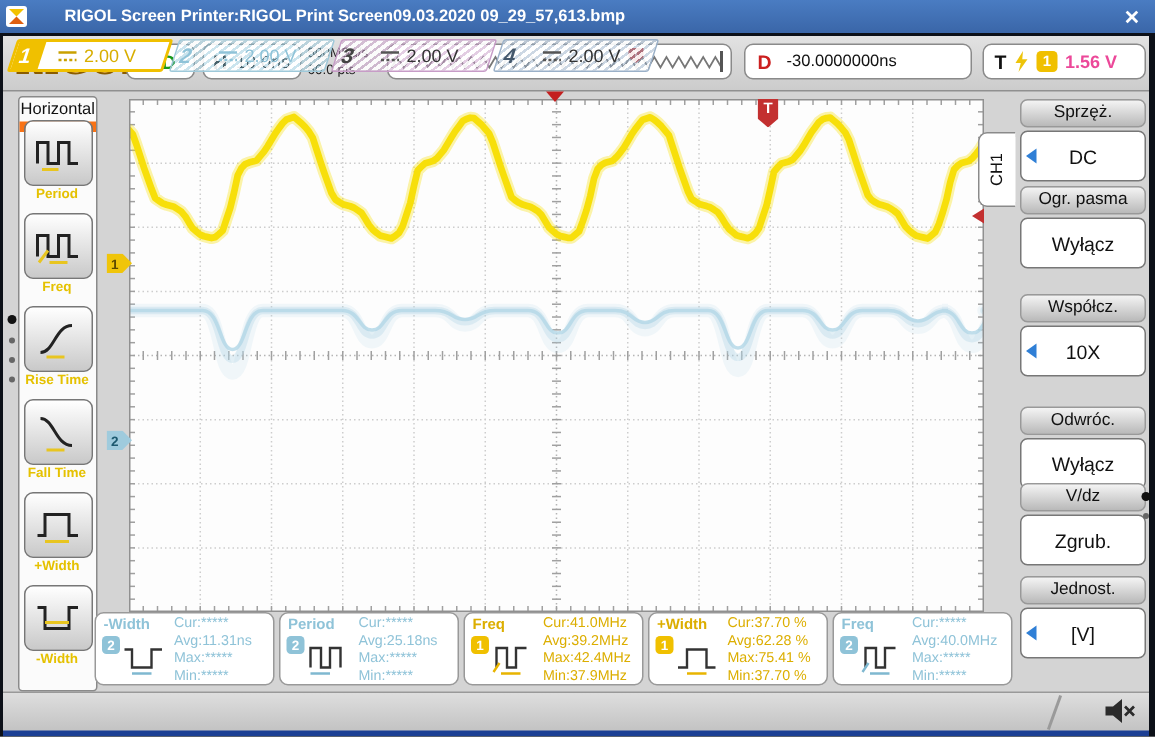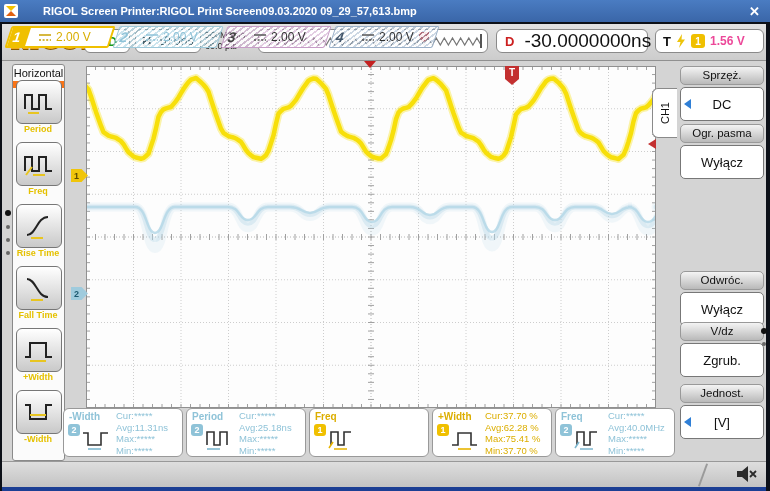--- a/index.html
+++ b/index.html
@@ -24,21 +24,21 @@
   .tbox{position:absolute;top:5px;height:24px;background:#fff;border:1px solid #8a8a8a;
     border-radius:6px;display:flex;align-items:center;box-sizing:border-box;font-size:13px;}
   .b-td{left:82px;width:46px;justify-content:center;color:#18991d;font-weight:bold;}
   .b-h{left:133px;width:66px;padding:0 6px;gap:6px;}
   .b-h .hl{font-weight:bold;color:#111;}
   .b-h .hv{color:#111;font-size:12px;}
   .samp{position:absolute;left:203px;top:6px;font-size:9px;line-height:11px;color:#222;}
   .b-prev{left:256px;width:230px;padding:0;}
   .b-d{left:494px;width:152px;padding:0 8px;gap:10px;}
   .b-d .dl{color:#cc2020;font-weight:bold;}
-  .b-d .dv{color:#111;font-size:19px;}
+  .b-d .dv{color:#111;font-size:11px;}
   .b-t{left:653px;width:109px;padding:0 7px;gap:5px;}
   .b-t .tl{color:#111;font-weight:bold;}
   .tbadge{width:14px;height:14px;background:#f0c000;border-radius:3px;color:#fff;
     font-size:10px;font-weight:bold;display:flex;align-items:center;justify-content:center;}
   .b-t .tv{color:#ec4899;font-size:12px;font-weight:bold;}
   
   .sidebar{position:absolute;left:10px;top:40px;width:53px;height:397px;background:#fbfbfb;
     border:1px solid #8a8a8a;border-radius:3px;box-sizing:border-box;}
   .sbhead{position:absolute;left:0;top:2px;width:100%;text-align:center;font-size:11px;color:#111;
     border-bottom:7px solid #f97316;padding-bottom:2px;}
@@ -579,20 +579,26 @@
             <div>Min:*****</div>
       </div>
     </div>
     <div class="mpanel m-yellow" style="left:307px">
       <div class="mname">Freq</div>
       <div class="mbadge">1</div>
       <svg class="mgly" width="30" height="24" viewBox="0 0 30 24">
         <path d="M4,17 V4 H11 V17 H17 V4 H24" stroke="#333" stroke-width="1.6" fill="none"></path>
         <path d="M2,20 l4,-6 M7,21 H20" stroke="#e8b400" stroke-width="1.6" fill="none"></path>
           </svg>
+      <div class="mvals">
+        <div>Cur:41.0MHz</div>
+            <div>Avg:39.2MHz</div>
+        <div>Max:42.4MHz</div>
+            <div>Min:37.9MHz</div>
+      </div>
     </div>
     <div class="mpanel m-yellow" style="left:430px">
       <div class="mname">+Width</div>
       <div class="mbadge">1</div>
       <svg class="mgly" width="30" height="24" viewBox="0 0 30 24">
         <path d="M2,17 H8 V5 H21 V17 H27" stroke="#333" stroke-width="1.6" fill="none"></path>
         <path d="M8,21 H21" stroke="#e8b400" stroke-width="1.6" fill="none"></path>
           </svg>
       <div class="mvals">
         <div>Cur:37.70 %</div>
@@ -625,20 +631,27 @@
         <span class="rarrow"></span>
         <span>DC</span>
       </div>
     </div>
     <div class="rgroup" style="top:100px">
       <div class="rlabel">Ogr. pasma</div>
       <div class="rbtn">
         <span>Wyłącz</span>
       </div>
     </div>
+    <div class="rgroup" style="top:172px">
+      <div class="rlabel">Współcz.</div>
+      <div class="rbtn">
+        <span class="rarrow"></span>
+        <span>10X</span>
+      </div>
+    </div>
     <div class="rgroup" style="top:247px">
       <div class="rlabel">Odwróc.</div>
       <div class="rbtn">
         <span>Wyłącz</span>
       </div>
     </div>
     <div class="rgroup" style="top:298px">
       <div class="rlabel">V/dz</div>
       <div class="rbtn">
         <span>Zgrub.</span>

